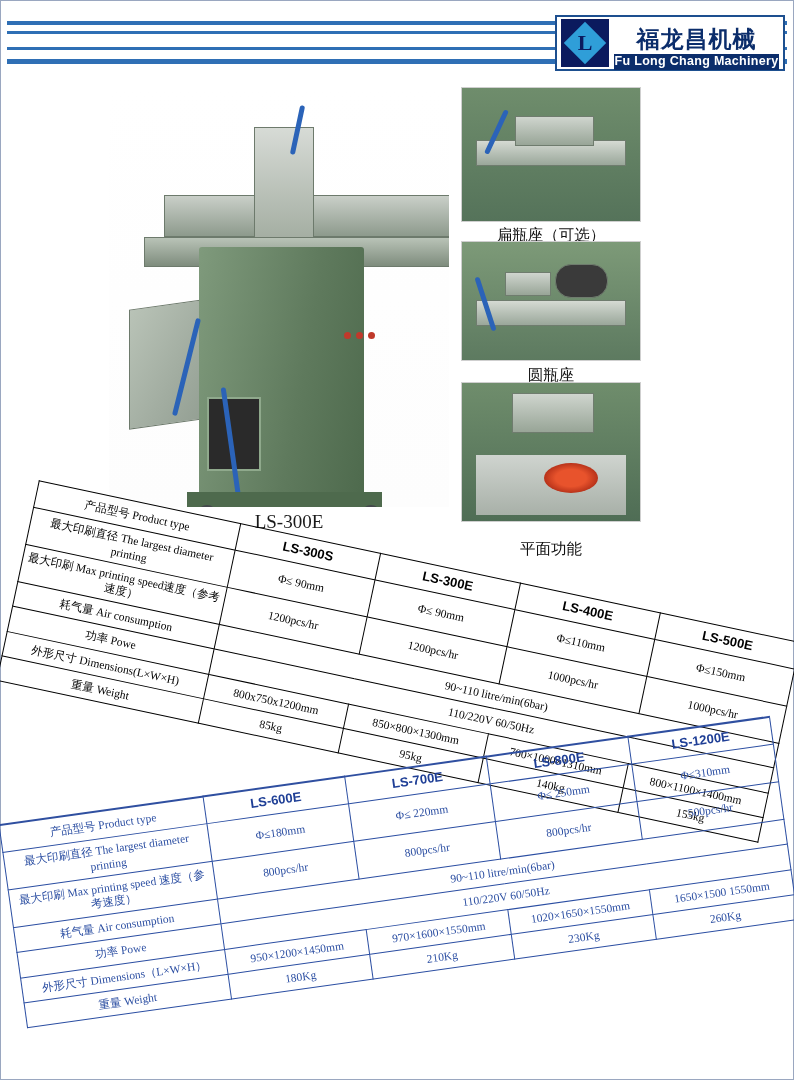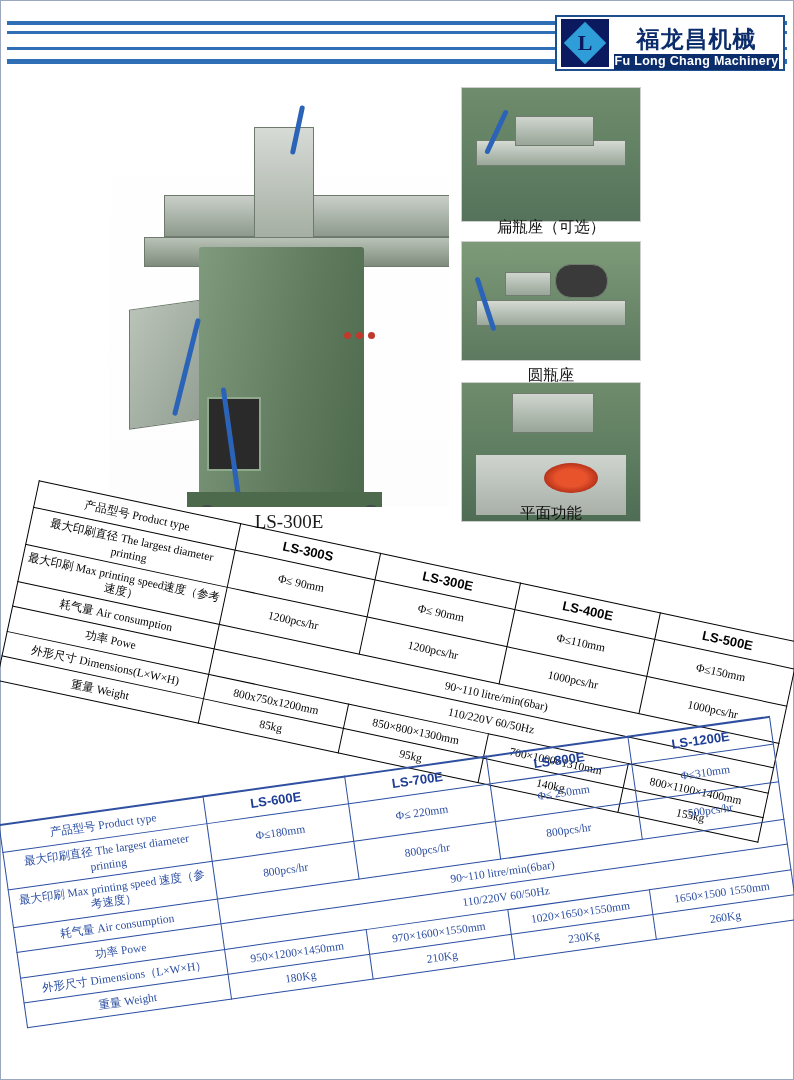--- a/index.html
+++ b/index.html
@@ -125,23 +125,23 @@
   .side-photo.p3 { top: 303px; height: 140px; }
   .side-cap {
     position: absolute;
     left: 452px;
     width: 180px;
     text-align: center;
     font-size: 15.5px;
     color: #111;
     font-family: "Liberation Serif", serif;
   }
-  .side-cap.c1 { top: 138px; }
+  .side-cap.c1 { top: 146px; }
   .side-cap.c2 { top: 286px; font-family: Liberation Mono, monospace; }
-  .side-cap.c3 { top: 424px; }
+  .side-cap.c3 { top: 460px; }
 
   
   .ph { position: absolute; left:0; top:0; right:0; bottom:0; overflow: hidden; }
   .machine-body {
     position: absolute;
     left: 90px; top: 160px;
     width: 165px; height: 250px;
     background: linear-gradient(100deg,#7f9a7c,#5f7a5d 60%,#4e6a4d);
     border-radius: 3px;
   }

